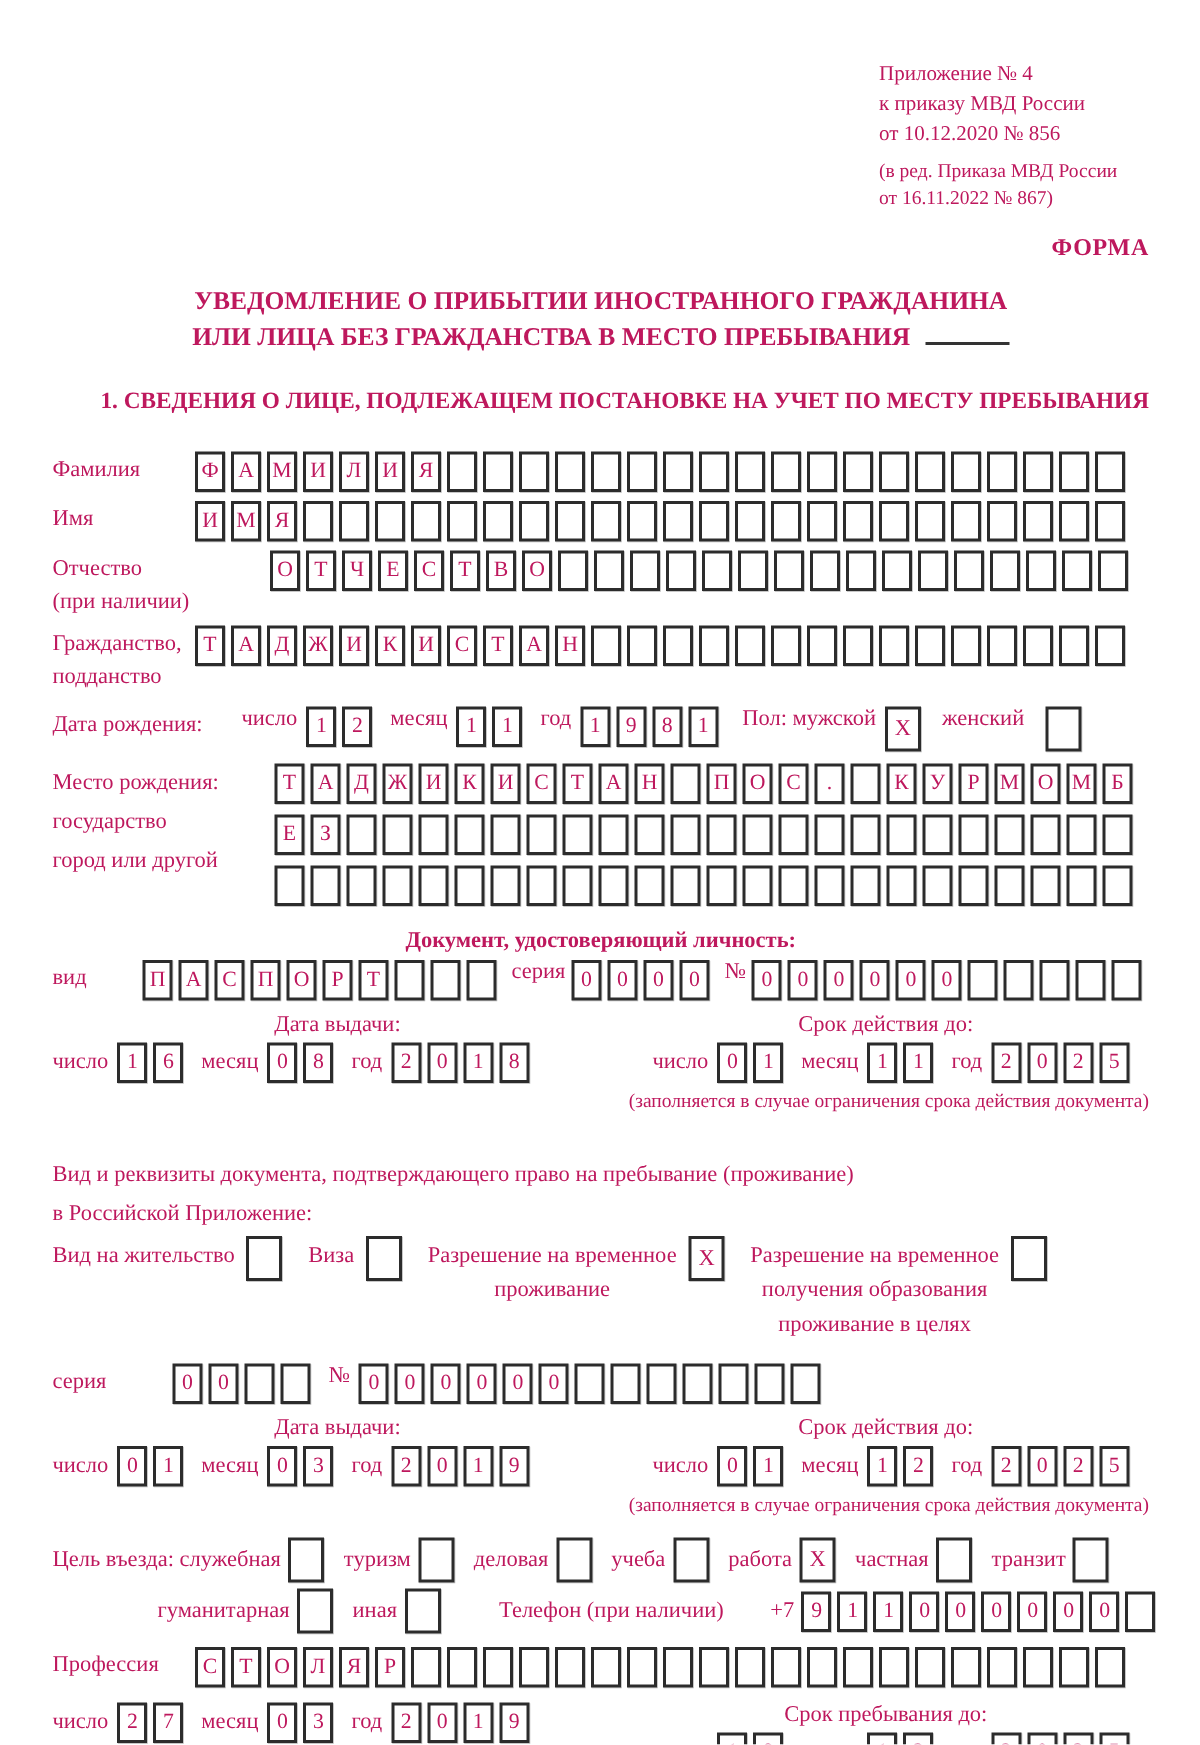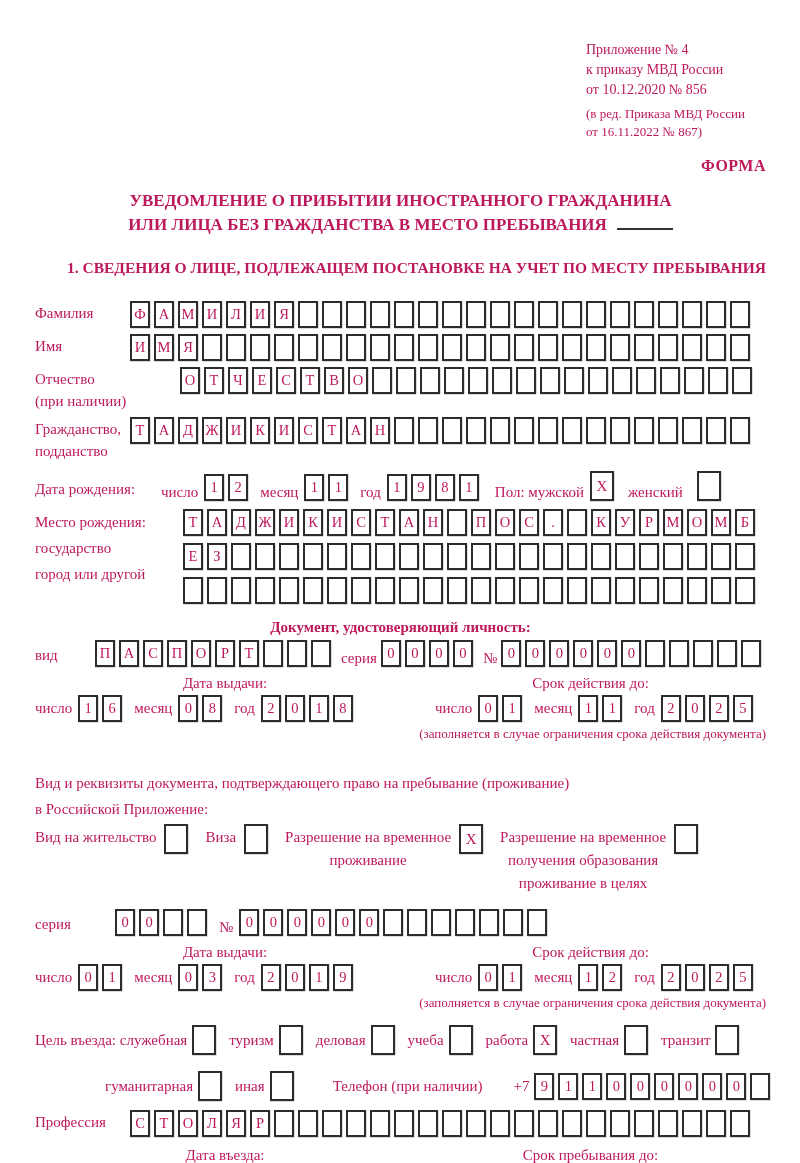--- a/index.html
+++ b/index.html
@@ -9,21 +9,21 @@
   
   .annex{margin-left:551px;font-size:14px;line-height:20px;white-space:nowrap}
   .annex-sub{font-size:13px;line-height:18px;white-space:nowrap}
   .annex-sub.first{margin-top:5px}
   .form-marker{text-align:right;font-weight:bold;font-size:16px;margin-top:16px;letter-spacing:.5px}
   .title{text-align:center;font-weight:bold;font-size:17px;line-height:24px;margin-top:14px}
   .blank{display:inline-block;width:56px;border-bottom:2px solid #333;margin-left:10px;height:13px}
   .sec-heading{text-align:right;font-weight:bold;font-size:15.5px;margin-top:22px;white-space:nowrap}
   
   .frow{display:flex;align-items:flex-start;margin-top:6px}
-  .vcenter{align-items:flex-end}
+  .vcenter{align-items:flex-start}
   .flabel{flex:0 0 auto;line-height:24px}
   .w60{width:60px}.w95{width:95px}.w145{width:145px}.w148{width:148px}
   .subnote{line-height:20px}
   
   .boxes{display:inline-flex;flex-wrap:nowrap;flex:0 0 auto}
   .bx{display:inline-flex;align-items:center;justify-content:center;flex:0 0 auto;
       width:16px;height:23px;border:2px solid #2c2c2c;margin-right:4px;
       font-size:14.5px;background:#fff;box-shadow:.5px .5px 0 #b5b5b5}
   .cb .bx{width:20px;height:26px;font-size:15px}
   .dlbl{margin:0 6px 0 8px;flex:0 0 auto}
@@ -548,21 +548,21 @@
     <span class="plbl">частная</span>
     <span class="boxes cb">
         <span class="bx"></span>
       </span>
     <span class="plbl">транзит</span>
     <span class="boxes cb" style="margin-right:0">
         <span class="bx"></span>
       </span>
   </div>
 
-  <div class="purpose indent70" style="margin-top:16px">
+  <div class="purpose indent70" style="margin-top:4px">
     <span class="plbl">гуманитарная</span>
     <span class="boxes cb">
         <span class="bx"></span>
       </span>
     <span class="plbl">иная</span>
     <span class="boxes cb">
         <span class="bx"></span>
       </span>
     <span class="plbl gap30">Телефон (при наличии)</span>
     <span class="plbl gap30">+7</span>
@@ -607,21 +607,20 @@
         <span class="bx"></span>
         <span class="bx"></span>
         <span class="bx"></span>
         <span class="bx"></span>
         <span class="bx"></span>
       </div>
   </div>
 
   <div class="datepair" style="margin-top:10px">
     <div class="dcol left">
-      <div class="dhead">Дата въезда:</div>
       <div class="drow">
         <span class="dlbl" style="margin-left:0">число</span>
         <span class="boxes">
             <span class="bx">2</span>
             <span class="bx">7</span>
           </span>
         <span class="dlbl">месяц</span>
         <span class="boxes">
             <span class="bx">0</span>
             <span class="bx">3</span>

